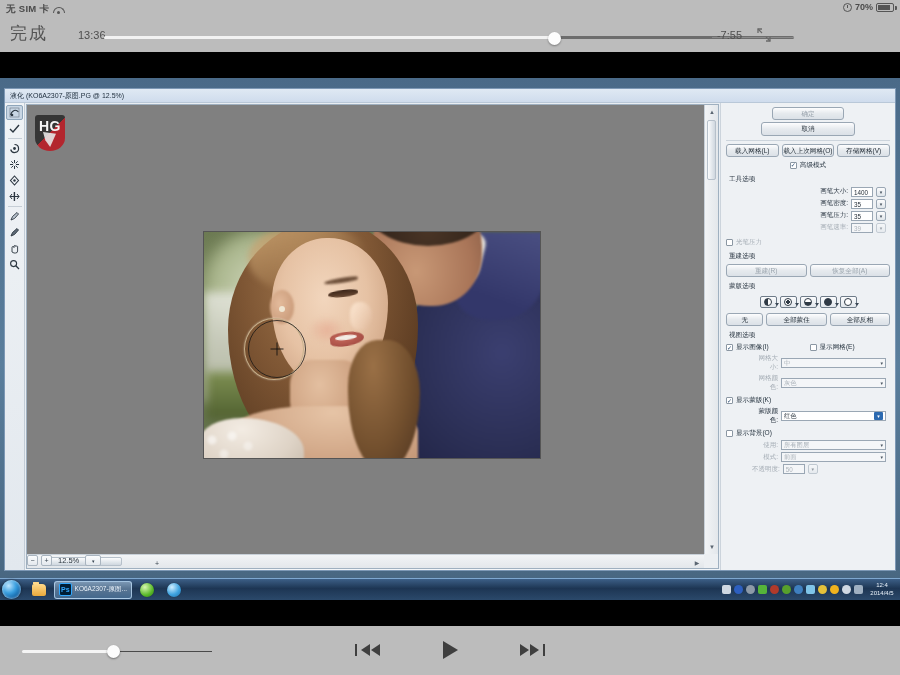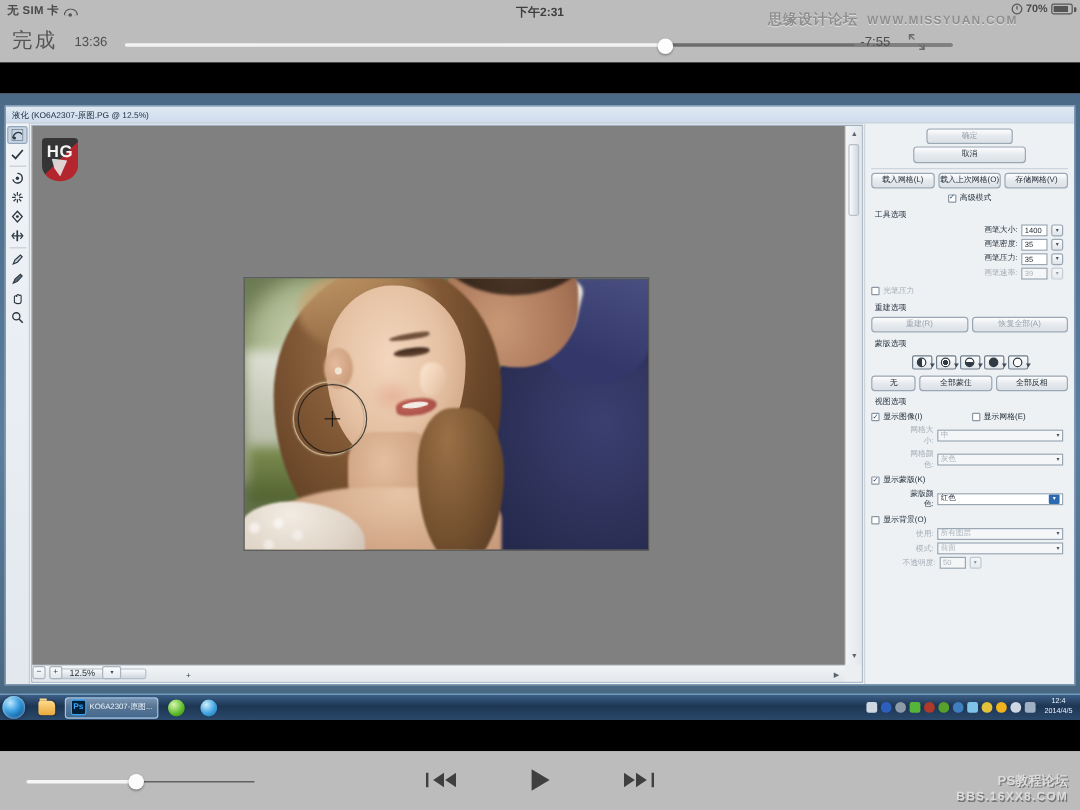--- a/index.html
+++ b/index.html
@@ -54,21 +54,21 @@
     text-shadow: 0 1px 0 rgba(255,255,255,.55);
   }
   .watermark-top .cn { font-size: 12px; }
   .watermark-top .url { font-size: 10px; margin-left: 4px; letter-spacing: 1px;}
 
   .ios-ctl { position:absolute; left:0; top:19px; width:780px; height:33px; }
   .done-btn {
     position:absolute; left:10px; top:3px; font-size:17px; color:#545454;
     letter-spacing: 2px;
   }
-  .t-elapsed { position:absolute; left:62px; top:10px; font-size:11px; color:#4e4e4e; }
+  .t-elapsed { position:absolute; left:78px; top:10px; font-size:11px; color:#4e4e4e; }
   .t-remain { position:absolute; right:38px; top:10px; font-size:11px; color:#4e4e4e; }
   .scrub-wrap { position:absolute; left:104px; top:14px; width:690px; height:9px; }
   .scrub-played { position:absolute; left:0; top:3px; height:3px; width:450px; background:#f2f2f2; border-radius:2px;}
   .scrub-rest { position:absolute; left:450px; top:3.4px; height:2.2px; right:0; background:#6d6d6d; border-radius:2px;}
   .scrub-rest2 { position:absolute; left:608px; top:3.6px; height:1.8px; right:0; background:#8b8b8b;}
   .scrub-knob {
     position:absolute; left:444px; top:-1px; width:13px; height:13px; border-radius:50%;
     background:#fdfdfd; box-shadow: 0 1px 2px rgba(0,0,0,.35);
   }
   .expand-ico {
@@ -489,32 +489,27 @@
 <body>
 
 <div id="root">
 
   <div class="ios-top">
     <div class="ios-status">
       <div class="st-left">
         <span>无 SIM 卡</span>
         <span class="wifi-ico"></span>
       </div>
-      <div class="st-center">下午2:31</div>
       <div class="st-right">
         <span class="clock-ico"></span>
         <span>70%</span>
         <span class="batt"></span>
       </div>
     </div>
 
-    <div class="watermark-top">
-      <span class="cn">思缘设计论坛</span>
-      <span class="url">WWW.MISSYUAN.COM</span>
-    </div>
 
     <div class="ios-ctl">
       <div class="done-btn">完成</div>
       <div class="t-elapsed">13:36</div>
       <div class="scrub-wrap">
         <div class="scrub-played"></div>
         <div class="scrub-rest"></div>
         <div class="scrub-rest2"></div>
         <div class="scrub-knob"></div>
       </div>
@@ -861,18 +856,14 @@
           </svg>
       </div>
       <div class="pl-btn">
         <svg width="30" height="18" viewBox="0 0 30 18">
             <path d="M3 3 L3 15 L12 9 Z" fill="#3f3f3f"></path>
             <path d="M13 3 L13 15 L22 9 Z" fill="#3f3f3f"></path>
             <rect x="26" y="3" width="2" height="12" fill="#3f3f3f"></rect>
           </svg>
       </div>
     </div>
-    <div class="wm-bottom">
-      <div>PS教程论坛</div>
-      <div class="l2">BBS.16XX8.COM</div>
-    </div>
   </div>
 </div>
 
 </body></html>

